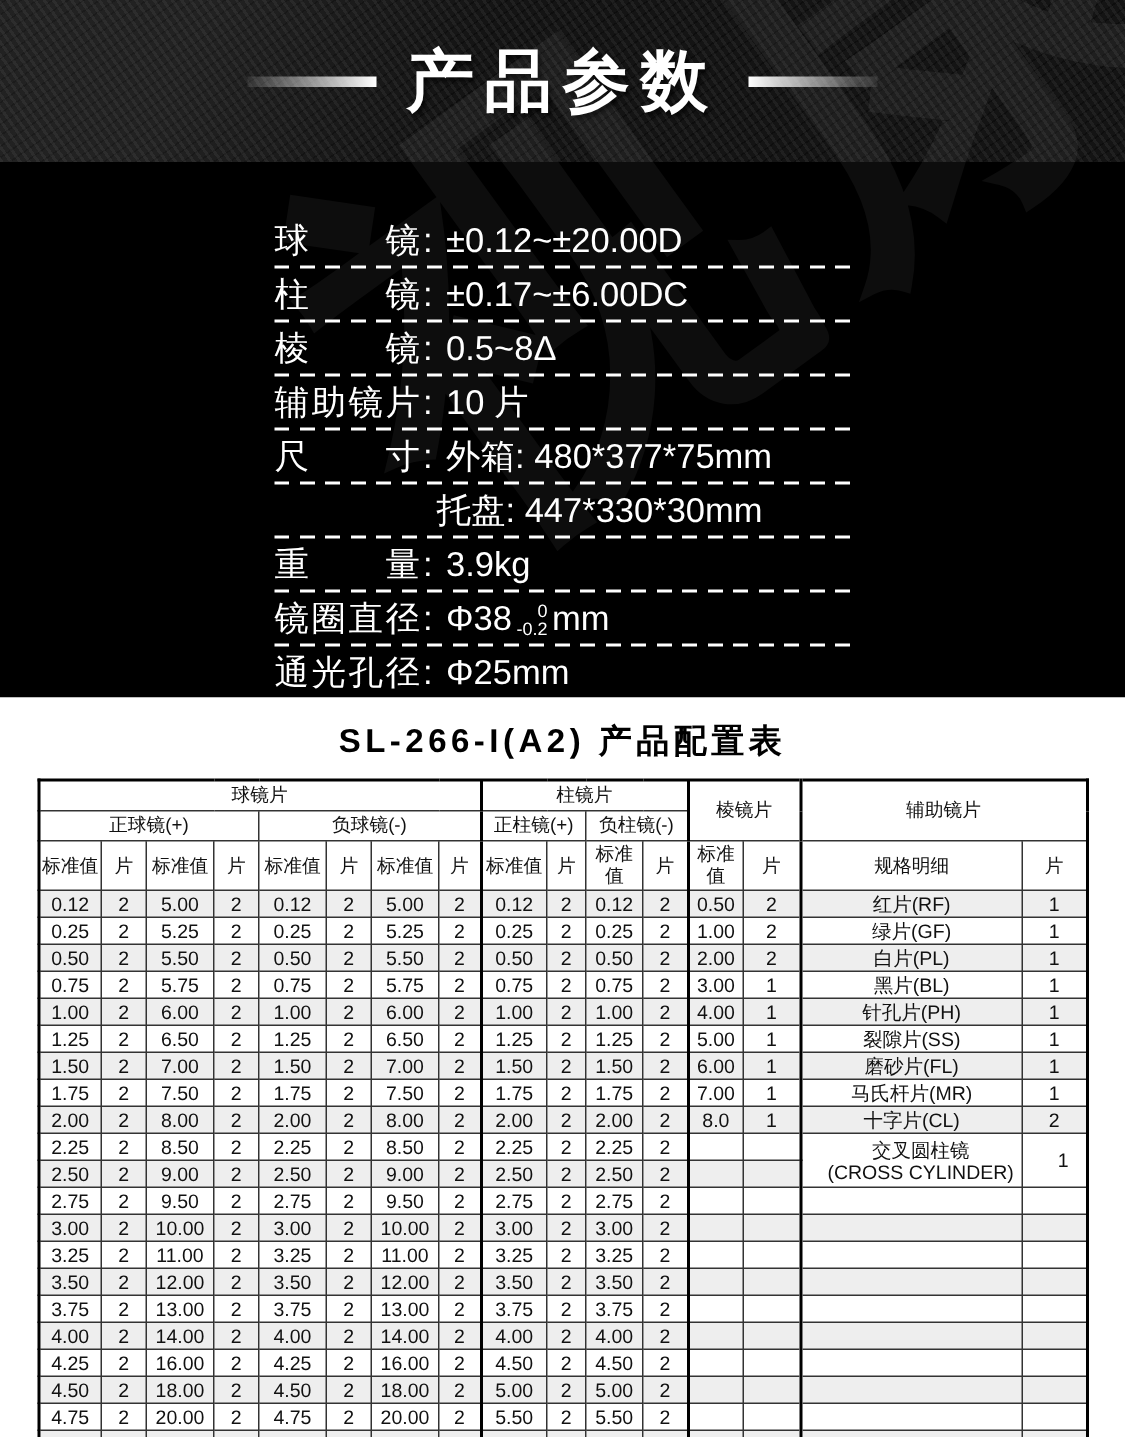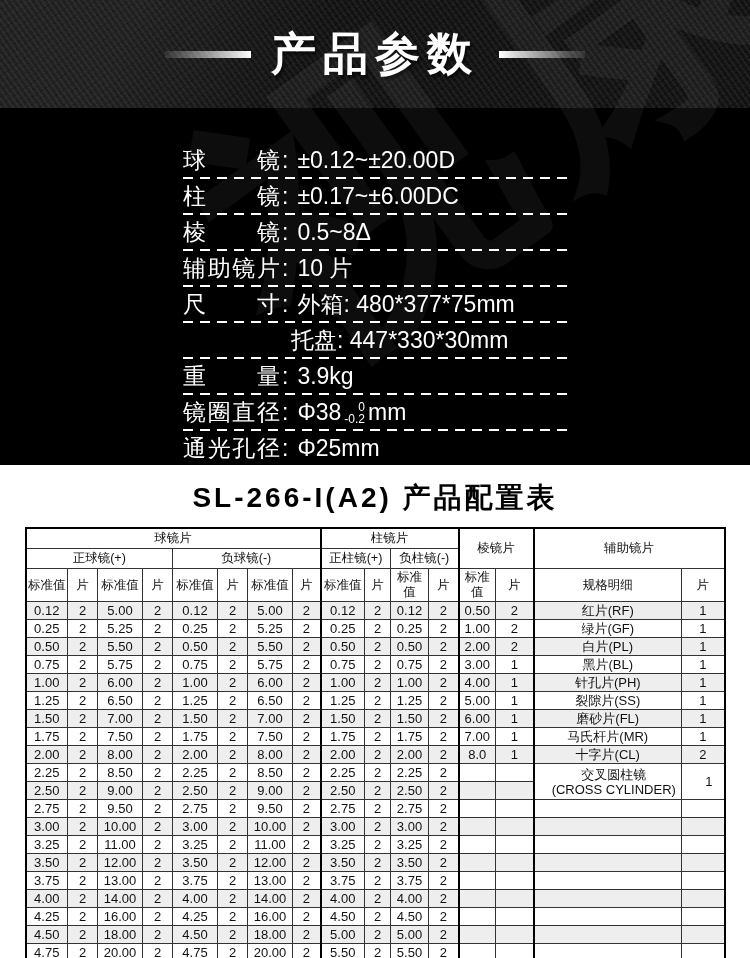--- a/index.html
+++ b/index.html
@@ -28,21 +28,21 @@
   .spec-label{display:inline-block;width:97px;text-align:justify;text-align-last:justify;}
   .spec-colon{display:inline-block;padding:0 9px 0 2px;}
   .spec-value{white-space:nowrap;}
   .spec-sep{width:385px;height:2px;
     background-image:repeating-linear-gradient(90deg,#fff 0 10px,rgba(0,0,0,0) 10px 17px);}
   .tol{display:inline-flex;flex-direction:column;align-items:flex-end;font-size:12px;
     line-height:12px;vertical-align:middle;margin:0 3px;}
   
   .sheet{background:#fff;}
   .table-title{margin:0;padding:14px 0 10px 0;text-align:center;color:#000;
-    font-size:28px;font-weight:bold;letter-spacing:3px;}
+    font-size:22px;font-weight:bold;letter-spacing:3px;}
   table{border-collapse:collapse;margin:0 auto;width:700px;table-layout:fixed;
     border:2px solid #000;}
   th,td{border:1px solid #333;text-align:center;padding:1px 0;height:15px;line-height:15px;
     font-size:13px;color:#111;font-weight:normal;overflow:hidden;}
   th{height:17px;font-size:12.5px;}
   .thick-l{border-left:2px solid #000;}
   tr.alt td{background:#eeeeee;}
   td.merged{background:#ffffff;padding-left:12px;}
   .pre{white-space:pre-line;line-height:15px;margin-top:16px;}
 </style>

